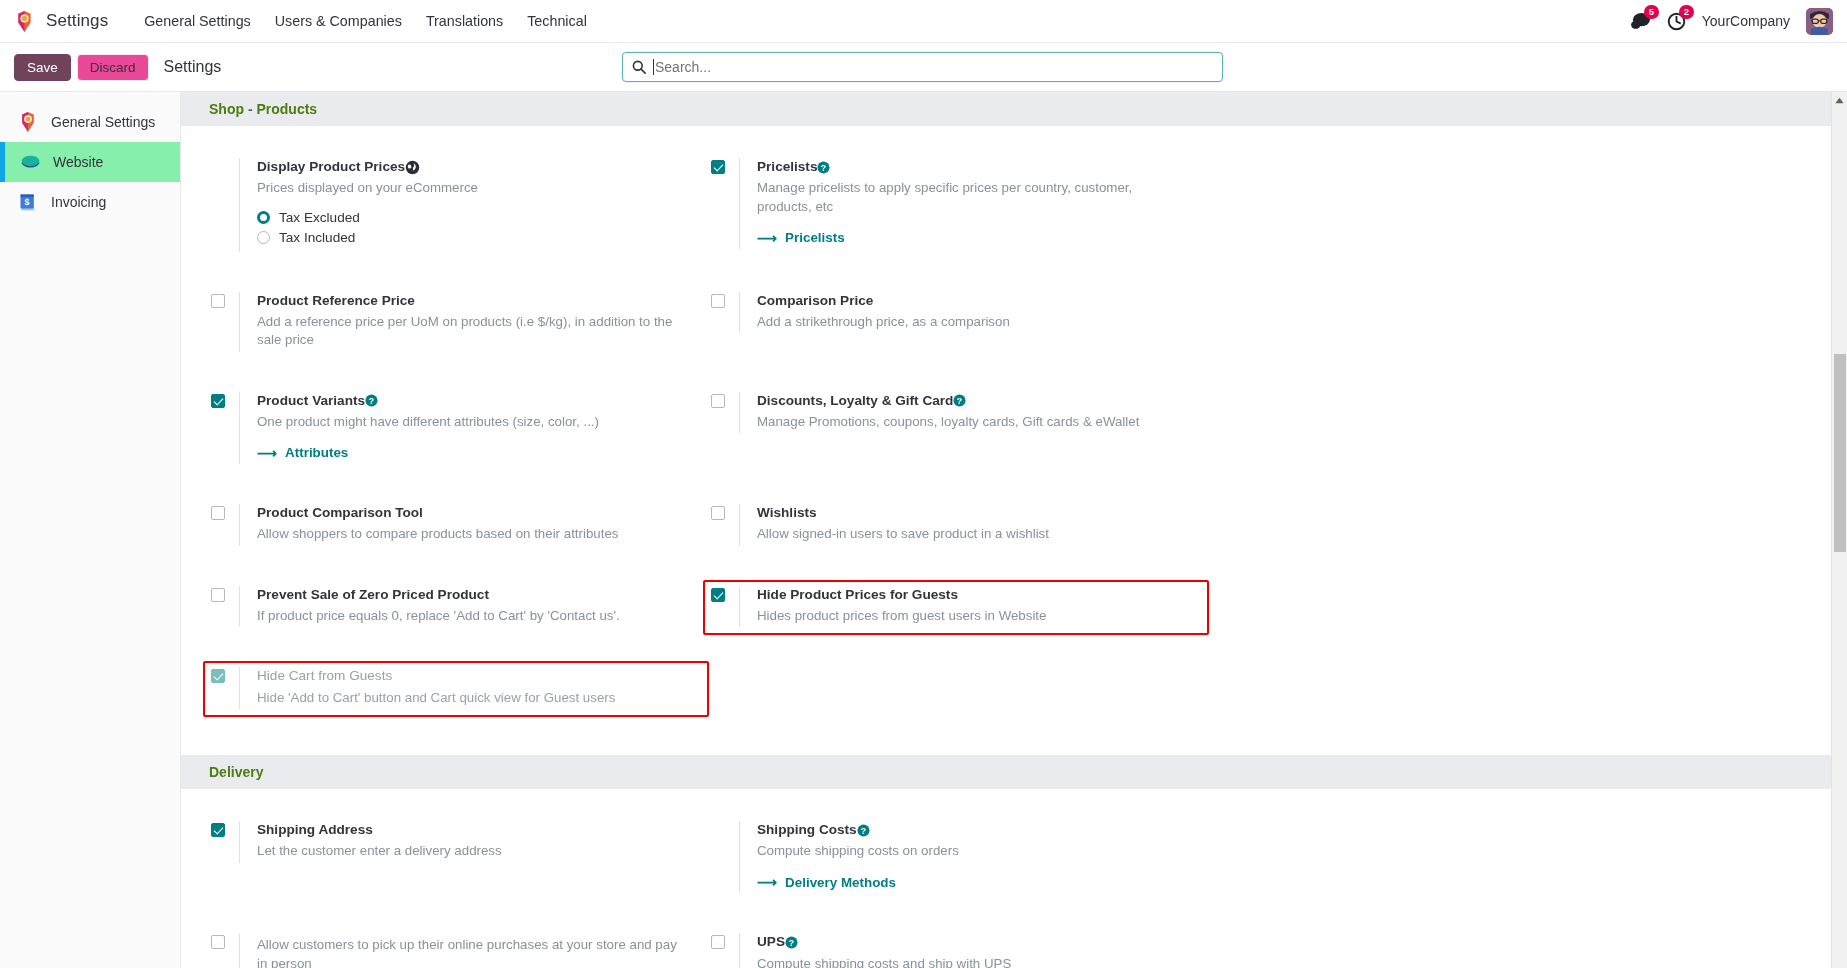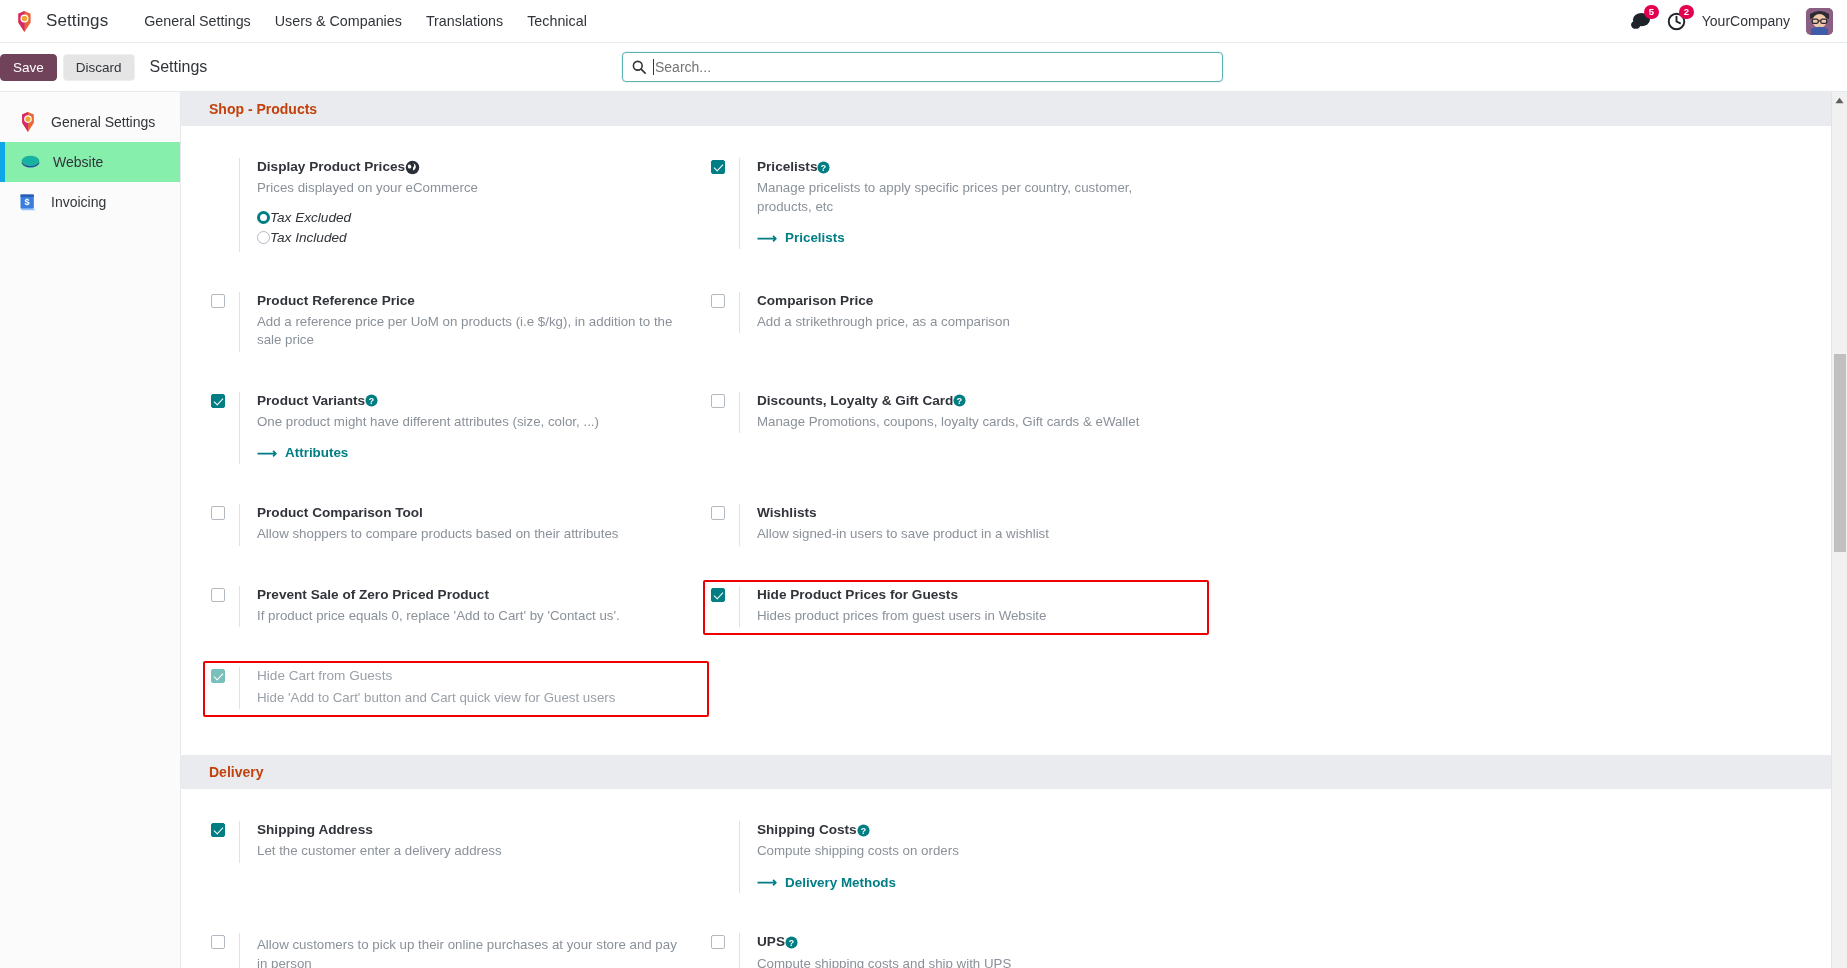--- a/index.html
+++ b/index.html
@@ -79,34 +79,35 @@
     display:block;
   }
 
   
   .control-panel {
     height: 49px;
     background: #fff;
     border-bottom: 1px solid #e7e9ed;
     display: flex;
     align-items: center;
+    padding-left: 14px;
     position: relative;
   }
   .btn-save {
     background: #71435b;
     color: #fff;
     border: 1px solid #71435b;
     border-radius: 4px;
     font-size: 13.5px;
     padding: 5px 12px;
     cursor: pointer;
     font-family: inherit;
   }
   .btn-discard {
-    background: #e5e5e5;
+    background: #ec4899;
     color: #31343a;
     border: 1px solid #eceef1;
     border-radius: 4px;
     font-size: 13.5px;
     padding: 5px 12px;
     margin-left: 6px;
     cursor: pointer;
     font-family: inherit;
   }
   .breadcrumb-title {
@@ -183,21 +184,21 @@
     background: #fff;
   }
   .settings-inner {
     padding-bottom: 40px;
   }
   .section-header {
     background: #e9ebee;
     padding: 9px 0 9px 28px;
     font-size: 14px;
     font-weight: bold;
-    color: #c2410c;
+    color: #4d7c0f;
   }
   .section-block { padding: 26px 0 12px 0; }
   .settings-row {
     display: flex;
     padding: 0 0 0 28px;
   }
   .settings-col {
     width: 500px;
     flex: 0 0 500px;
     padding-bottom: 26px;
@@ -288,23 +289,23 @@
     flex: 0 0 13px;
     display:flex;
     cursor: help;
   }
   .globe-icon { width: 15px; height: 15px; flex:0 0 15px; display:flex; }
 
   .radio-group { margin-top: 12px; }
   .radio-line {
     display: flex;
     align-items: center;
+    gap: 9px;
     margin-bottom: 5px;
     cursor: pointer;
-    font-style: italic;
   }
   .radio {
     width: 13px; height: 13px;
     border-radius: 50%;
     border: 1.5px solid #b3b9c1;
     background: #fff;
     flex: 0 0 13px;
     position: relative;
   }
   .radio.selected {

